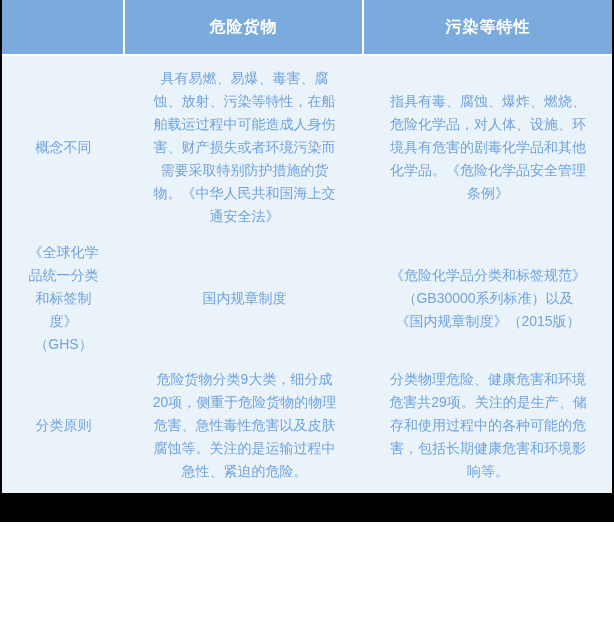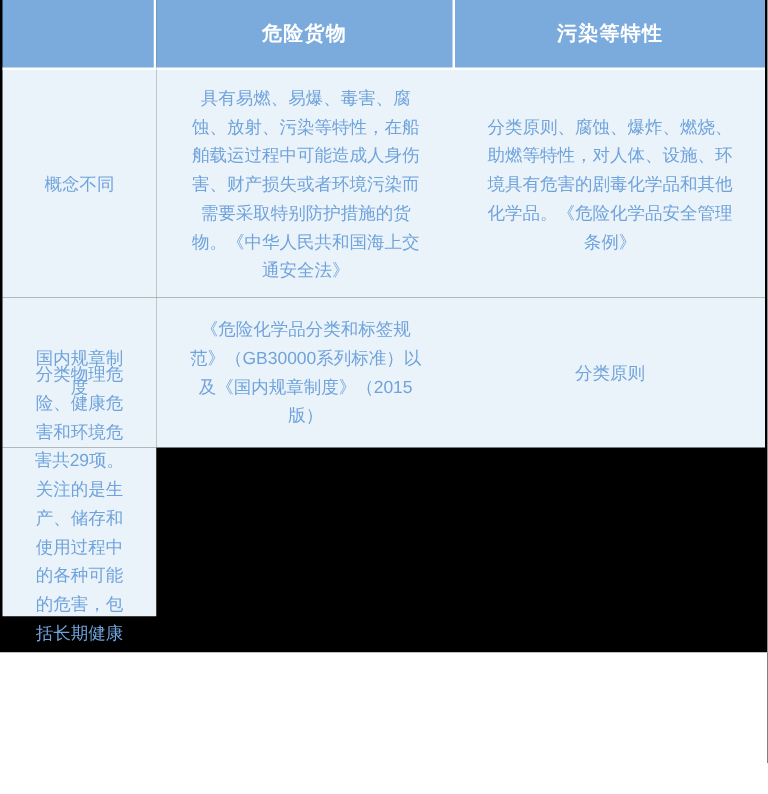--- a/index.html
+++ b/index.html
@@ -66,32 +66,38 @@
     <div class="hcell sep">危险货物</div>
     <div class="hcell">污染等特性</div>
 
     <div class="bcell col-label">
       <div class="txt">概念不同</div>
     </div>
     <div class="bcell col-mid">
       <div class="txt">具有易燃、易爆、毒害、腐蚀、放射、污染等特性，在船舶载运过程中可能造成人身伤害、财产损失或者环境污染而需要采取特别防护措施的货物。《中华人民共和国海上交通安全法》</div>
     </div>
     <div class="bcell col-right">
-      <div class="txt">分类原则、腐蚀、爆炸、燃烧、助燃等特性，对人体、设施、环境具有危害的剧毒化学品和其他化学品。《危险化学品安全管理条例》</div>
+      <div class="txt">指具有毒、腐蚀、爆炸、燃烧、危险化学品，对人体、设施、环境具有危害的剧毒化学品和其他化学品。《危险化学品安全管理条例》</div>
     </div>
 
+    <div class="bcell col-right">
+      <div class="txt">《全球化学品统一分类和标签制度》（GHS）</div>
+    </div>
 
     <div class="bcell col-label">
       <div class="txt">国内规章制度</div>
     </div>
     <div class="bcell col-right">
       <div class="txt">《危险化学品分类和标签规范》（GB30000系列标准）以及《国内规章制度》（2015版）</div>
     </div>
 
     <div class="bcell col-label">
       <div class="txt">分类原则</div>
     </div>
+    <div class="bcell col-mid">
+      <div class="txt">危险货物分类9大类，细分成20项，侧重于危险货物的物理危害、急性毒性危害以及皮肤腐蚀等。关注的是运输过程中急性、紧迫的危险。</div>
+    </div>
     <div class="bcell col-right">
       <div class="txt">分类物理危险、健康危害和环境危害共29项。关注的是生产、储存和使用过程中的各种可能的危害，包括长期健康危害和环境影响等。</div>
     </div>
 
   </div>
 </div>
 
 </body></html>

